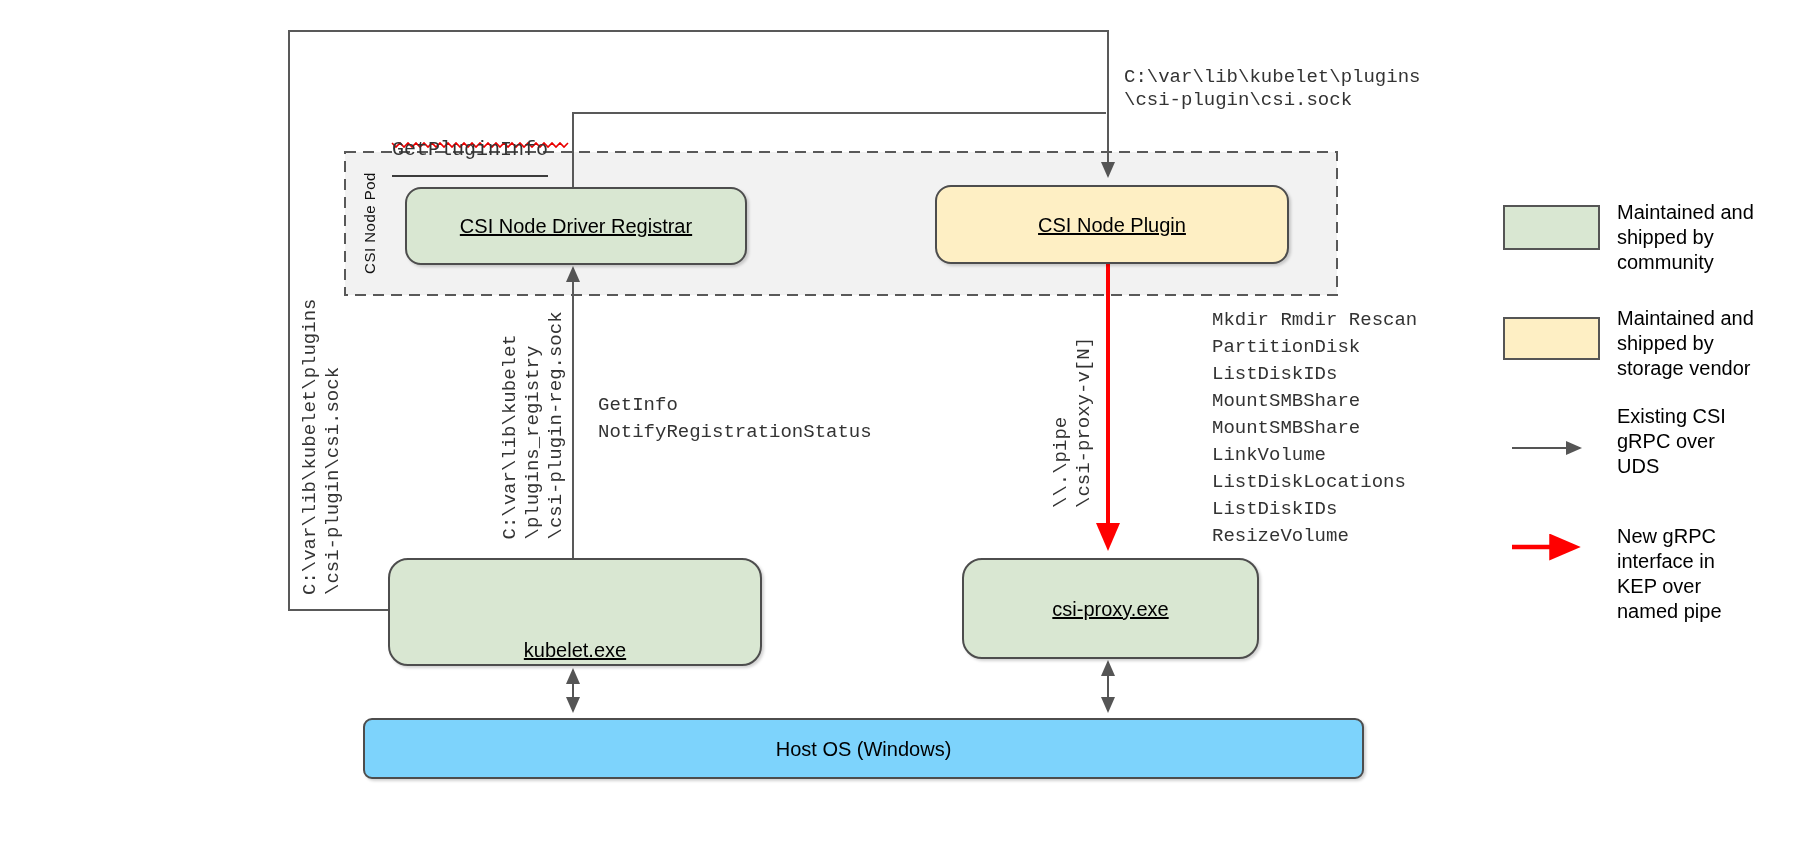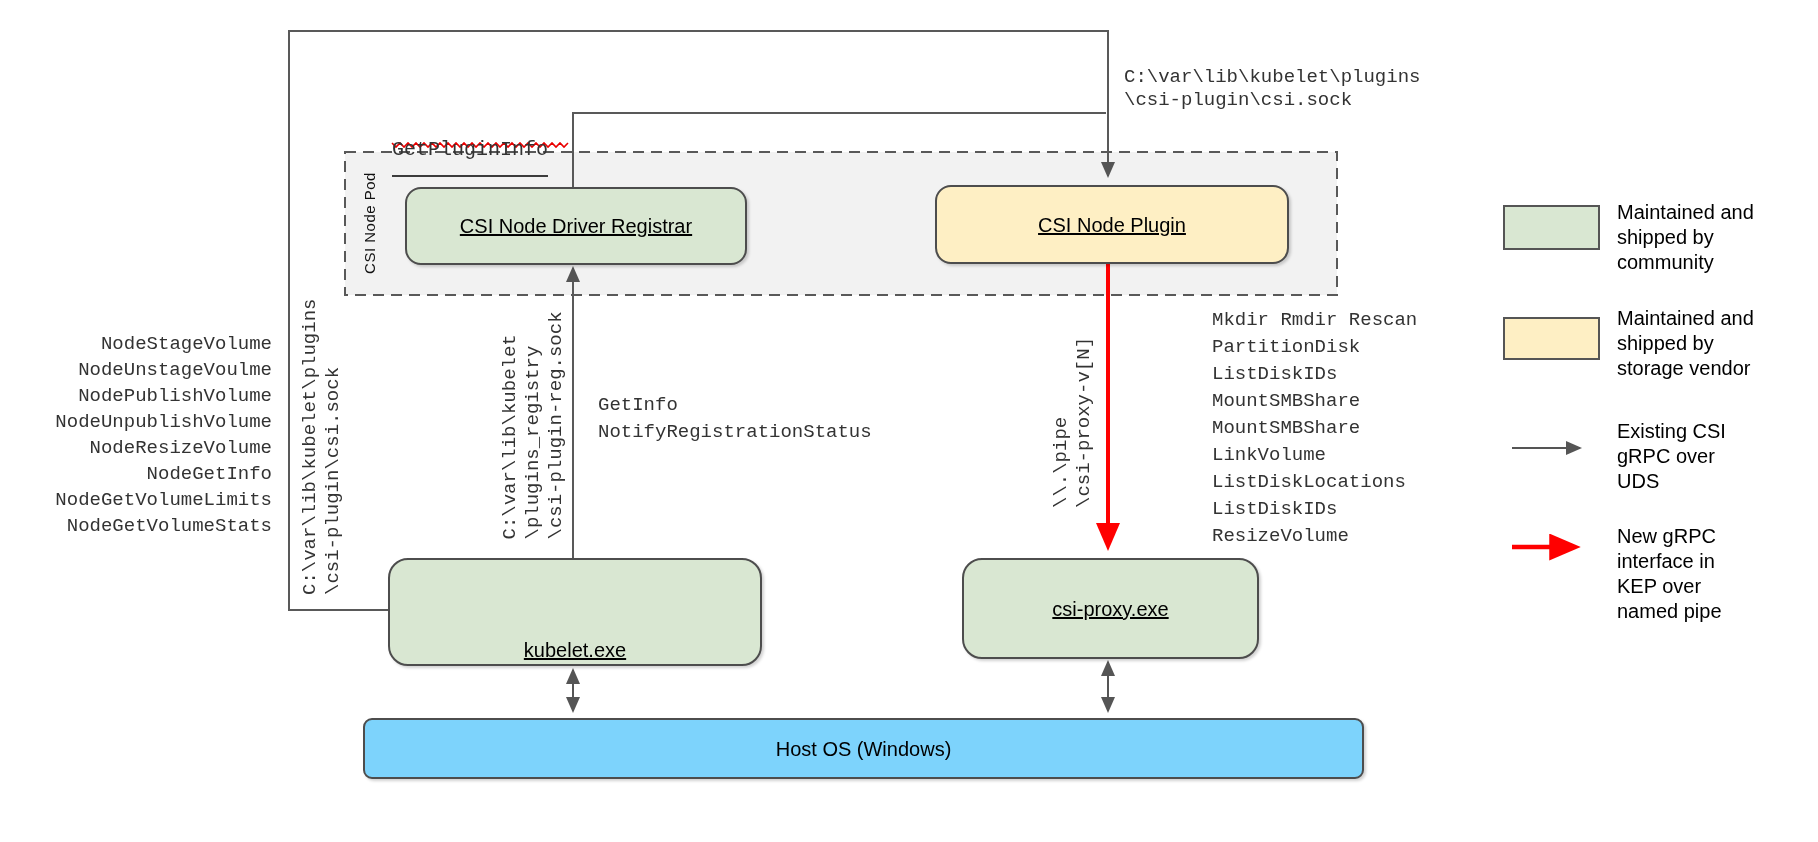--- a/index.html
+++ b/index.html
@@ -101,34 +101,33 @@
   <div class="abs mono rot rot-left-socket">C:\var\lib\kubelet\plugins
 \csi-plugin\csi.sock</div>
   <div class="abs mono rot rot-registry">C:\var\lib\kubelet
 \plugins_registry
 \csi-plugin-reg.sock</div>
   <div class="abs mono rot rot-pipe">\\.\pipe
 \csi-proxy-v[N]</div>
   <div class="abs mono getinfo">GetInfo
 NotifyRegistrationStatus</div>
 
-  <div class="abs mono node-calls"><div>NodeStageVolume</div><div>NodeUnstageVoulme</div><div>NodePublishVolume</div><div>NodeUnpublishVolume</div><div>NodeResizeVolume</div><div>NodeGetInfo</div><div>NodeGetVolumeLimits</div><div>NodeGetVolumeStats</div></div>
   <div class="abs mono proxy-calls"><div>Mkdir Rmdir Rescan</div><div>PartitionDisk</div><div>ListDiskIDs</div><div>MountSMBShare</div><div>MountSMBShare</div><div>LinkVolume</div><div>ListDiskLocations</div><div>ListDiskIDs</div><div>ResizeVolume</div></div>
 
   <div class="swatch sw-green"></div>
   <div class="legend-label" style="left:1617px;top:200px;">Maintained and
 shipped by
 community</div>
 
   <div class="swatch sw-yellow"></div>
   <div class="legend-label" style="left:1617px;top:306px;">Maintained and
 shipped by
 storage vendor</div>
 
-  <div class="legend-label" style="left:1617px;top:419px;">Existing CSI
+  <div class="legend-label" style="left:1617px;top:404px;">Existing CSI
 gRPC over
 UDS</div>
 
   <div class="legend-label" style="left:1617px;top:524px;">New gRPC
 interface in
 KEP over
 named pipe</div>
 </div>
 
 </body></html>

